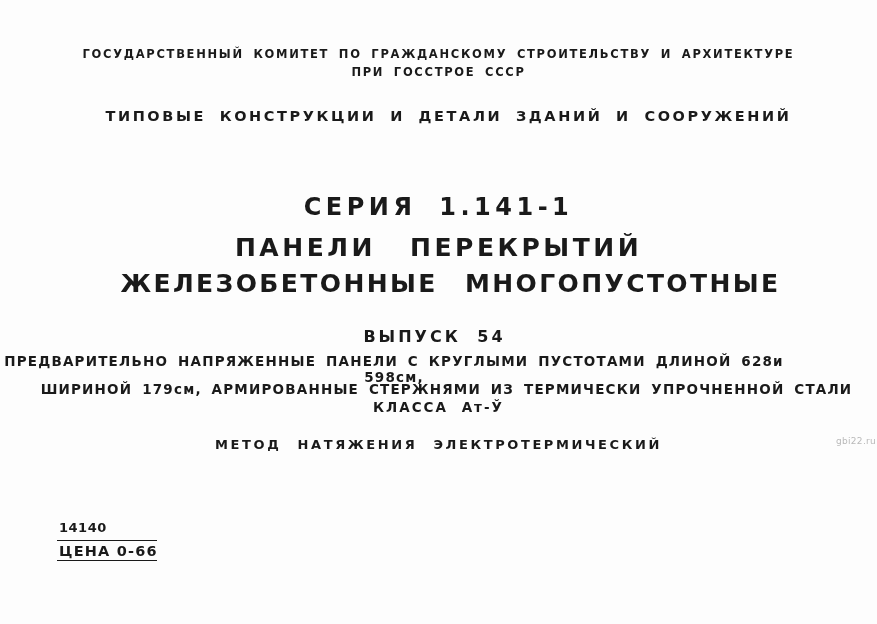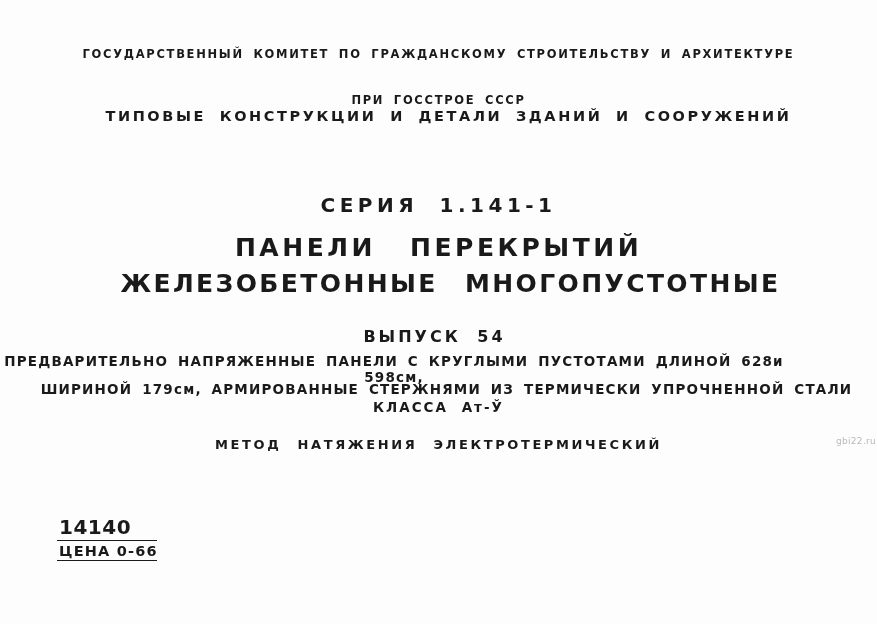--- a/index.html
+++ b/index.html
@@ -33,37 +33,36 @@
     letter-spacing: 1.7px;
     word-spacing: 4px;
     font-weight: 600;
   }
   #org-line-2 {
     top: 65px; left: 0; width: 877px;
     font-size: 11.5px;
     letter-spacing: 1.7px;
     word-spacing: 4px;
     font-weight: 600;
-    margin-top: 28px;
   }
 
   
   #collection-title {
     top: 108px; left: 0; width: 877px;
     font-size: 14.5px;
     letter-spacing: 2.6px;
     word-spacing: 6px;
     font-weight: 600;
     margin-left: 10px;
   }
 
   
   #series-number {
     top: 193px; left: 0; width: 877px;
-    font-size: 20px;
+    font-size: 24px;
     letter-spacing: 4.5px;
     word-spacing: 10px;
     font-weight: 700;
   }
 
   
   #main-title-1 {
     top: 233px; left: 0; width: 877px;
     font-size: 25px;
     letter-spacing: 3.5px;
@@ -128,21 +127,21 @@
     letter-spacing: 0.3px;
     font-weight: 400;
   }
 
   
   #stamp {
     top: 516px; left: 57px;
     width: 105px;
   }
   #stamp-code {
-    font-size: 20px;
+    font-size: 13px;
     letter-spacing: 0.5px;
     font-weight: 600;
     line-height: 23px;
     padding-left: 2px;
   }
   #stamp-rule {
     height: 0;
     border-top: 1.6px solid #1a1a1a;
     width: 100px;
     margin: 1px 0 2px 0;

